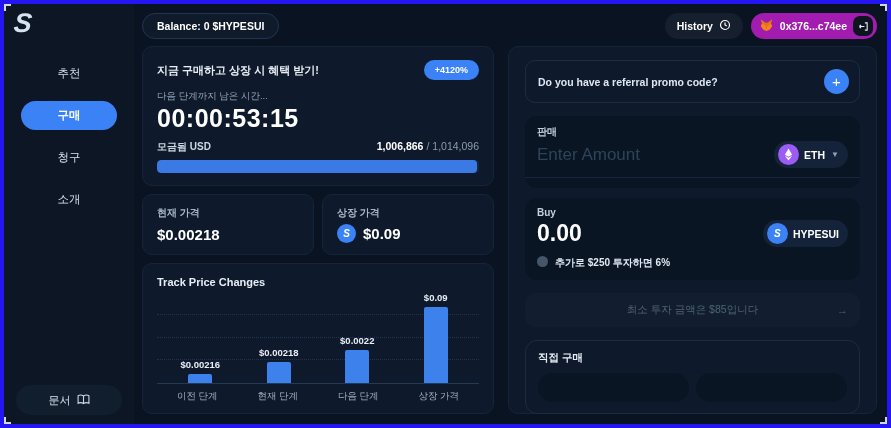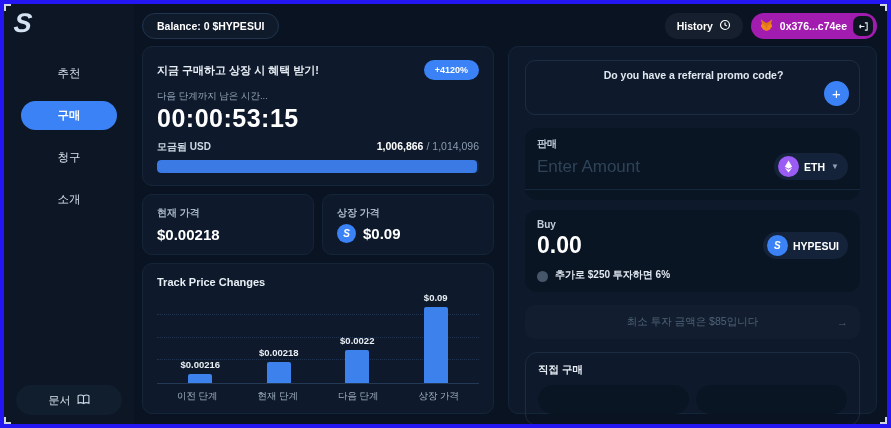--- a/index.html
+++ b/index.html
@@ -64,38 +64,38 @@
   .gridline { position:absolute; left:0; right:0; border-top:1px dotted #1f3350; }
   .bar-group { display:flex; flex-direction:column; align-items:center; justify-content:flex-end; width:25%; height:100%; z-index:2; }
   .bar-value { font-size:9.5px; color:#e8eef5; font-weight:bold; margin-bottom:4px; }
   .bar { width:24px; background:#3d82ec; border-radius:2px 2px 0 0; }
   .chart-cats { display:flex; justify-content:space-around; margin-top:6px; flex:none; }
   .cat { font-size:9.5px; color:#9fb0c2; width:25%; text-align:center; }
 
   
   .panel { height:100%; padding:13px 16px 12px; display:flex; flex-direction:column; }
   .panel-title { font-size:11px; font-weight:bold; color:#e8eef5; margin-bottom:10px; }
-  .referral { border:1px solid #1c2d43; border-radius:10px; padding:8px 10px 8px 12px; display:flex; align-items:center;flex-direction:column; }
+  .referral { border:1px solid #1c2d43; border-radius:10px; padding:8px 10px 8px 12px; display:flex; align-items:center; }
   .referral-text { font-size:10.5px; color:#dfe7f0; font-weight:bold; }
   .plus-btn { margin-left:auto; width:25px; height:25px; border-radius:50%; background:#3b82f6; color:#fff; display:flex; align-items:center; justify-content:center; font-size:15px; cursor:pointer; flex:none; }
   .swap-box { margin-top:13px; background:#0a1524; border-radius:12px; padding:9px 12px 10px; }
   .box-label { font-size:10px; color:#c4d0de; font-weight:bold; }
   .amount-row { display:flex; align-items:center; margin-top:2px; }
   .amount-placeholder { font-size:17px; color:#2f4358; }
   .token-pill { margin-left:auto; background:#142339; border-radius:18px; padding:3px 9px 3px 4px; display:flex; align-items:center; gap:5px; color:#fff; font-size:10.5px; font-weight:bold; cursor:pointer; }
   .token-circle { width:21px; height:21px; border-radius:50%; background:#9b5cf6; display:flex; align-items:center; justify-content:center; flex:none; }
   .caret { color:#8fa1b5; font-size:8px; margin-left:1px; }
   .divider { border-top:1px solid #16283e; margin:9px -12px 0; }
   .balance-row { display:flex; align-items:center; margin-top:9px; font-size:10px; }
   .muted { color:#8296ac; }
   .balance-val { color:#fff; font-weight:bold; margin-left:4px; }
   .max-btn { margin-left:auto; background:#3b82f6; color:#fff; font-size:9.5px; font-weight:bold; padding:6px 13px; border-radius:15px; cursor:pointer; }
   .buy-box { margin-top:10px; background:#0a1524; border-radius:12px; padding:9px 12px 10px; }
   .buy-value { font-size:23px; font-weight:bold; color:#fff; }
-  .bonus-row { display:flex; align-items:flex-end; gap:7px; margin-top:9px; }
+  .bonus-row { display:flex; align-items:flex-start; gap:7px; margin-top:9px; }
   .radio-dot { width:11px; height:11px; border-radius:50%; background:#46566a; flex:none; }
   .bonus-text { font-size:10px; color:#dfe7f0; font-weight:bold; }
   .min-btn { margin-top:13px; height:34px; background:#121e2f; border-radius:10px; display:flex; align-items:center; justify-content:center; color:#4f6278; font-size:10.5px; position:relative; cursor:default; flex:none; }
   .min-arrow { position:absolute; right:12px; color:#4f6278; font-size:11px; }
   .direct-box { margin-top:13px; border:1px solid #1b2b40; border-radius:12px; padding:10px 12px 11px; }
   .direct-label { font-size:10.5px; font-weight:bold; color:#e8eef5; }
   .wallet-row { display:flex; align-items:center; gap:7px; margin-top:8px; }
   .addr-pill { flex:1; background:#0a1524; border-radius:16px; height:29px; display:flex; align-items:center; gap:7px; padding:2px 10px 2px 3px; color:#c7d3e0; font-size:10px; font-weight:bold; min-width:0; }
 </style>
 </head>

